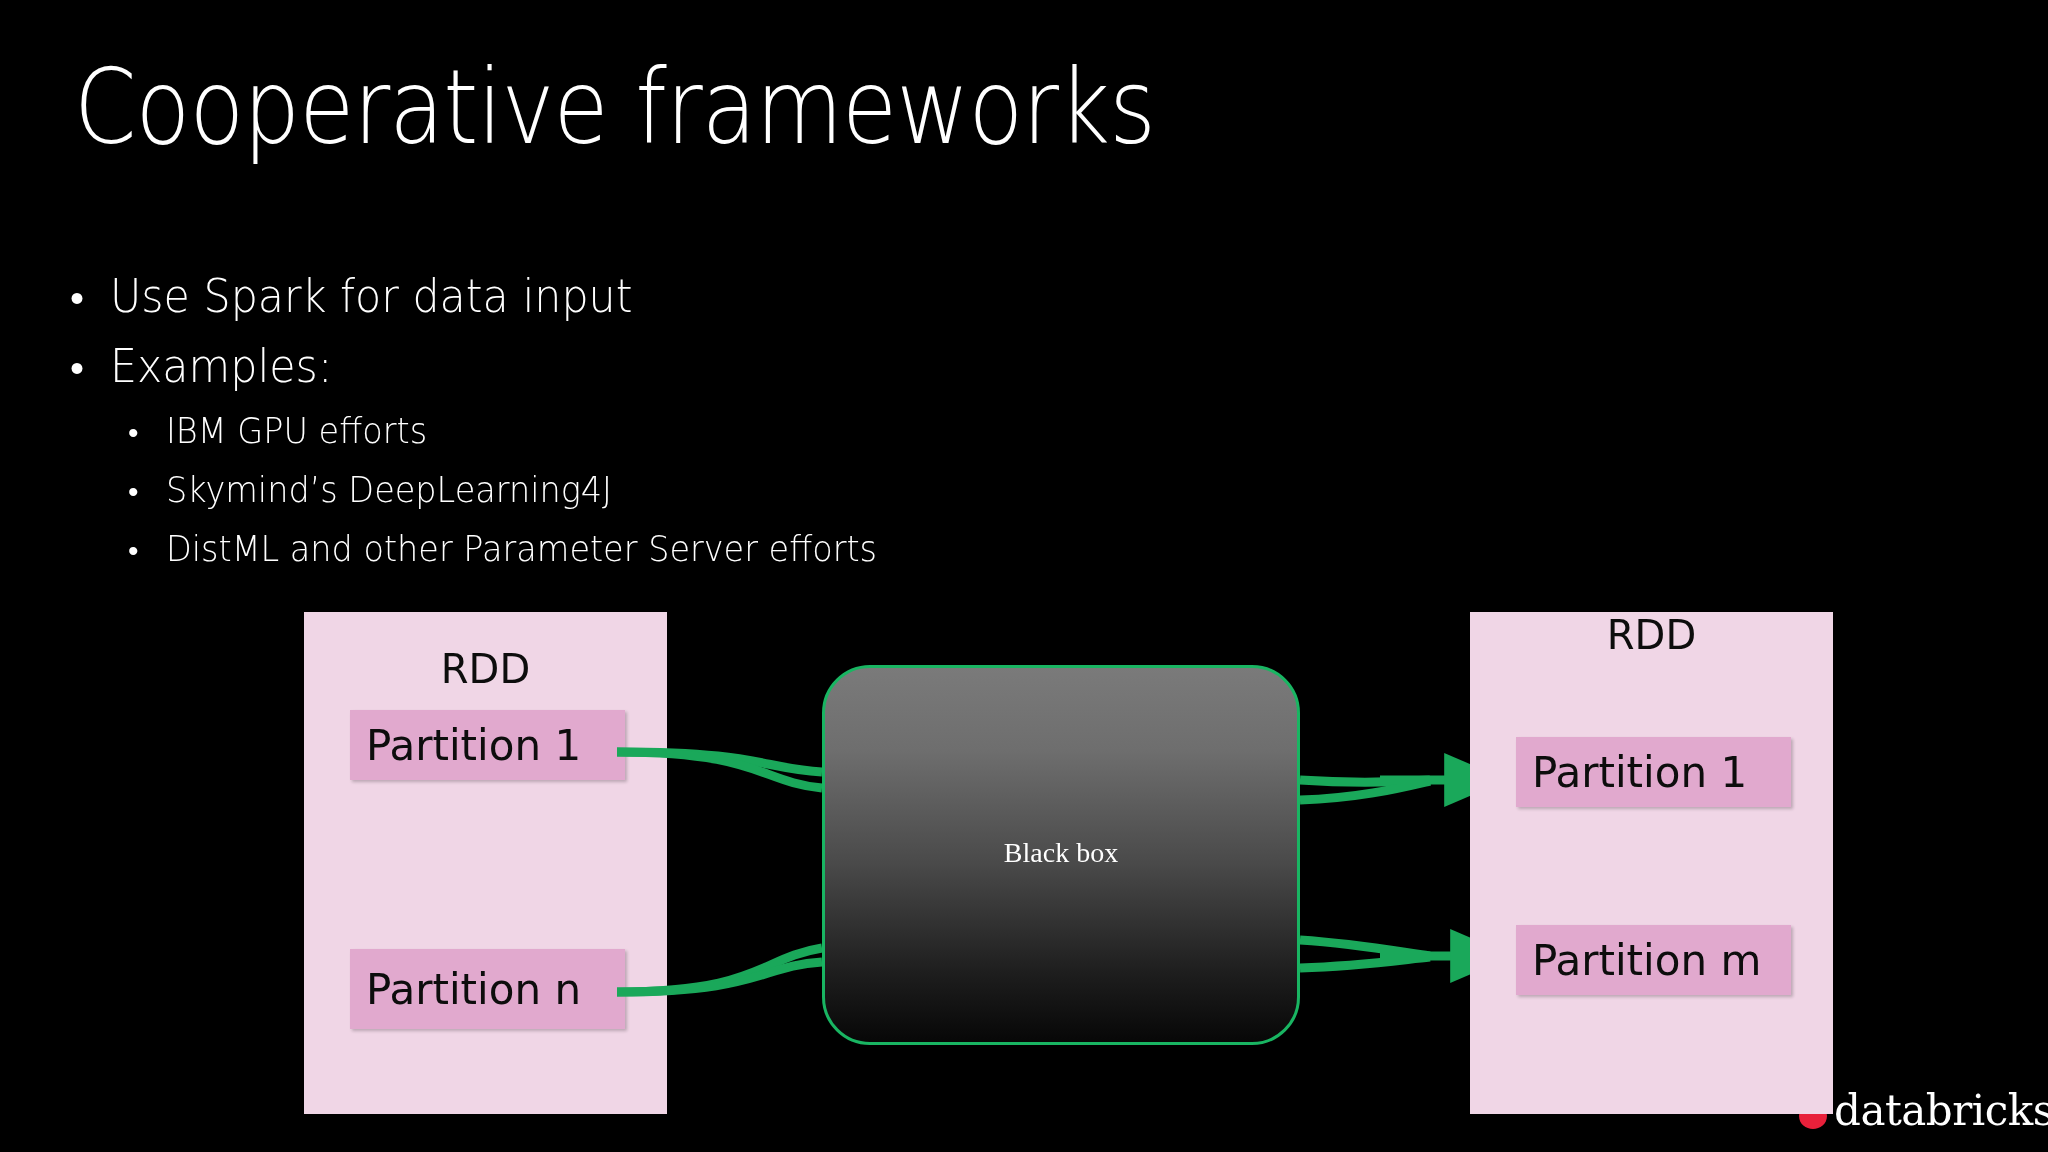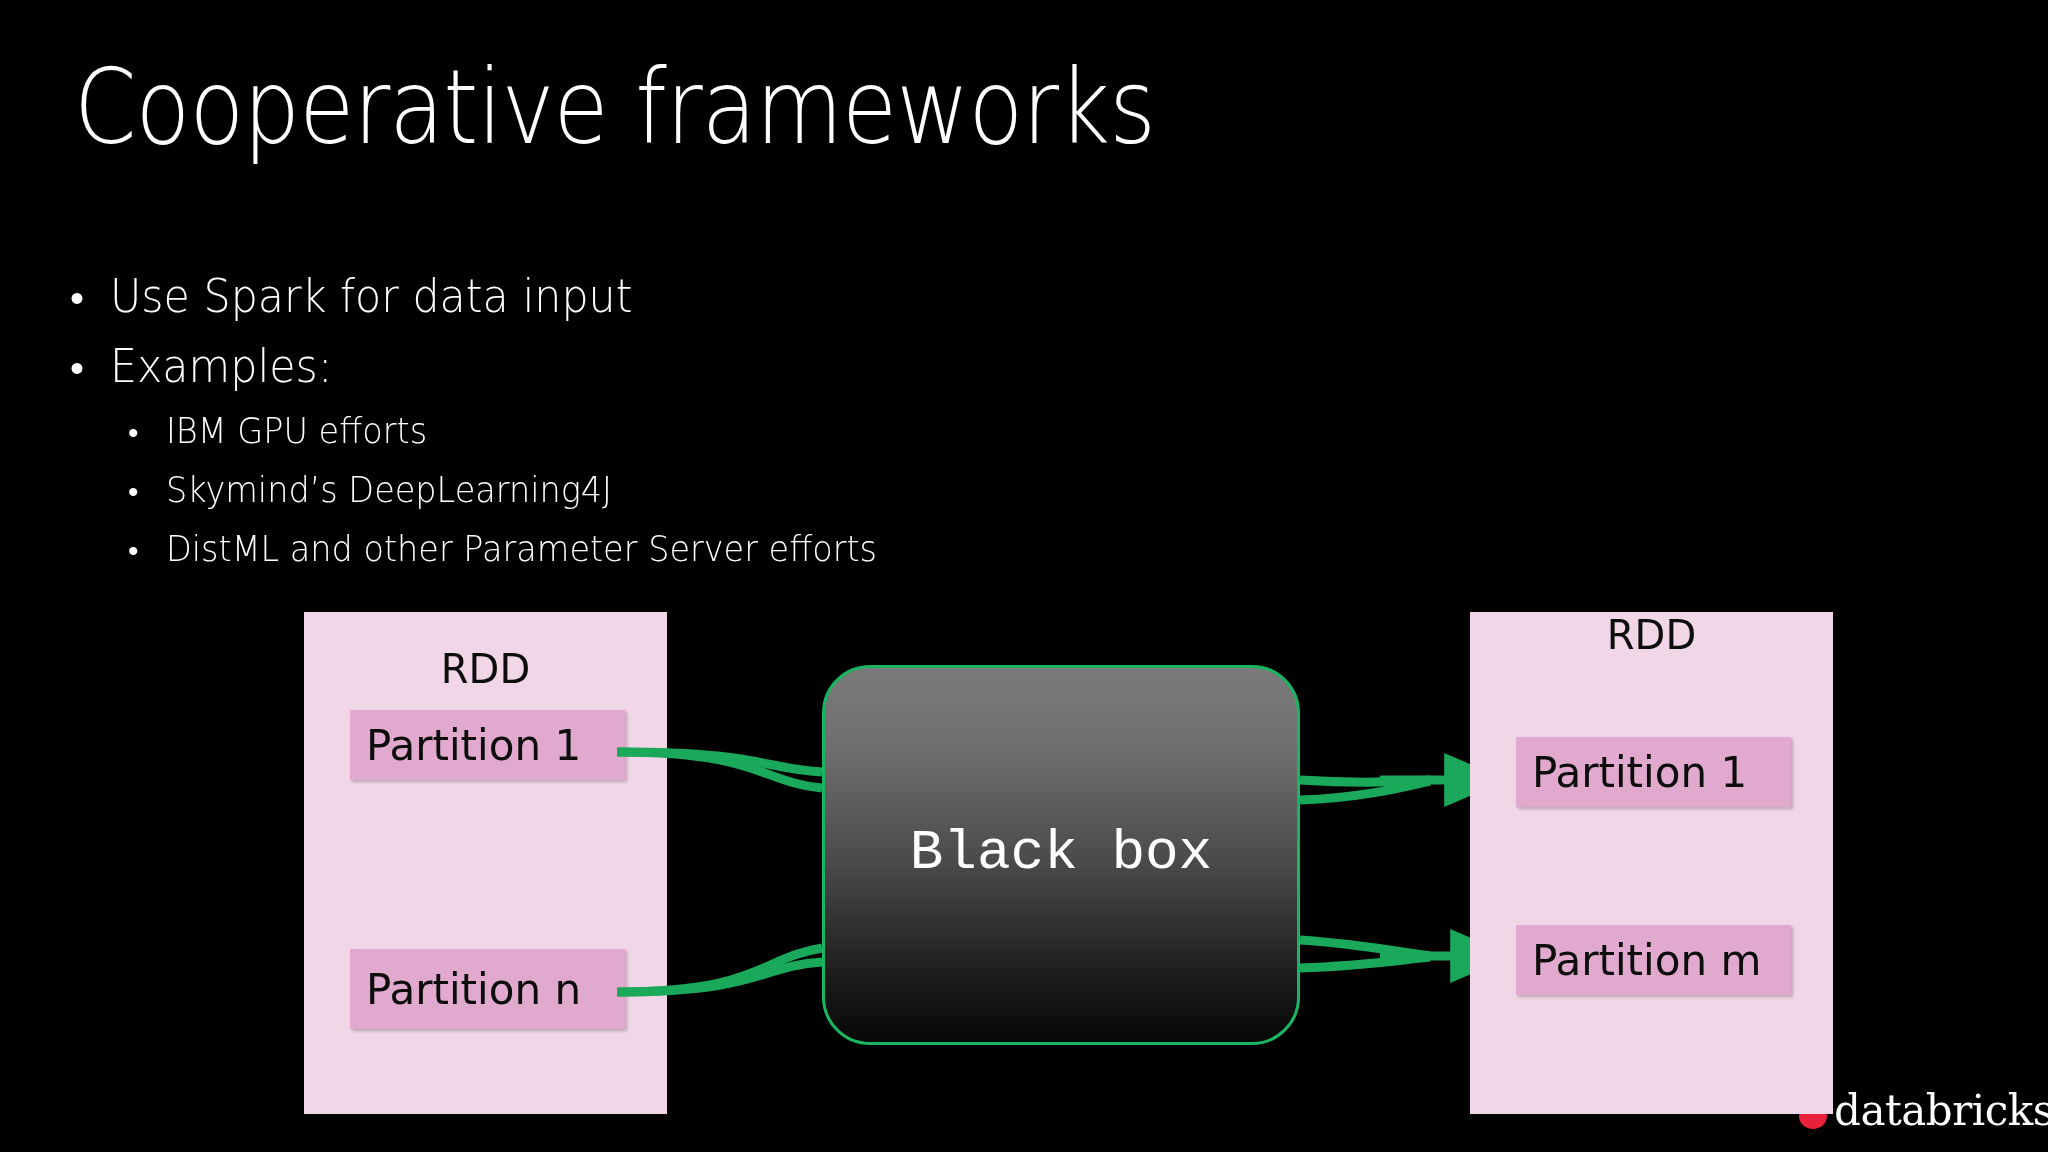--- a/index.html
+++ b/index.html
@@ -132,22 +132,22 @@
     border-radius: 48px;
     border: 3px solid #19b562;
     background: linear-gradient(to bottom, #7a7a7a 0%, #6e6e6e 22%, #4a4a4a 52%, #1d1d1d 82%, #070707 100%);
     box-sizing: border-box;
     display: flex;
     align-items: center;
     justify-content: center;
   }
   #black-box-label {
     color: #ffffff;
-    font-size: 56px;
-    font-family: Liberation Mono, monospace;
+    font-size: 28px;
+    font-family: Liberation Serif, serif;
     font-weight: 300;
     margin-top: -4px;
   }
 
   
   #connectors {
     position: absolute;
     left: 0;
     top: 0;
     width: 2048px;

